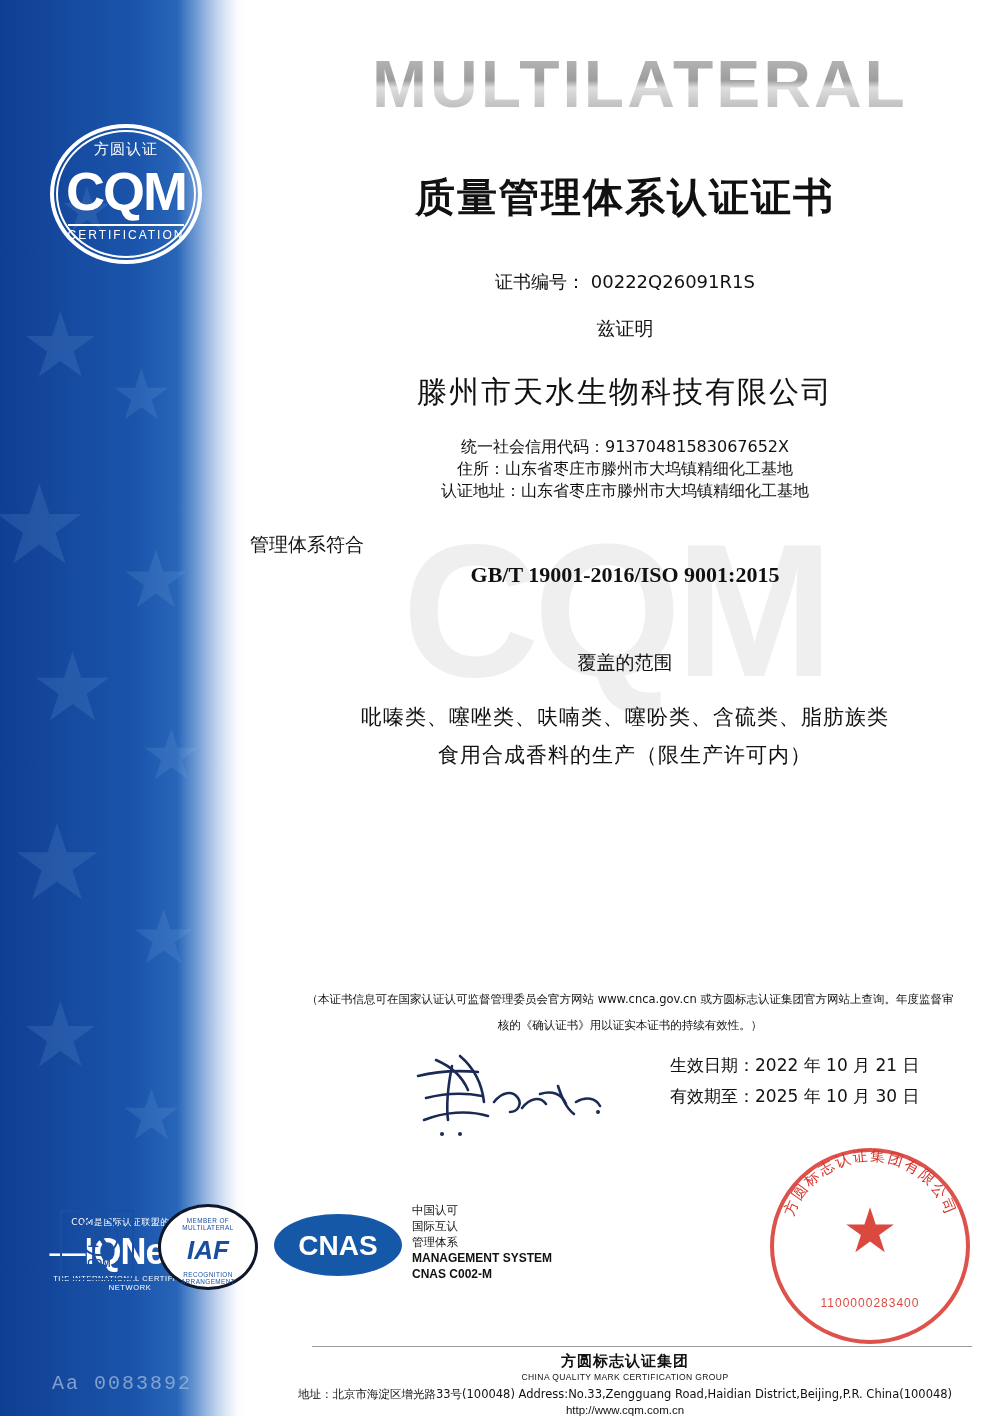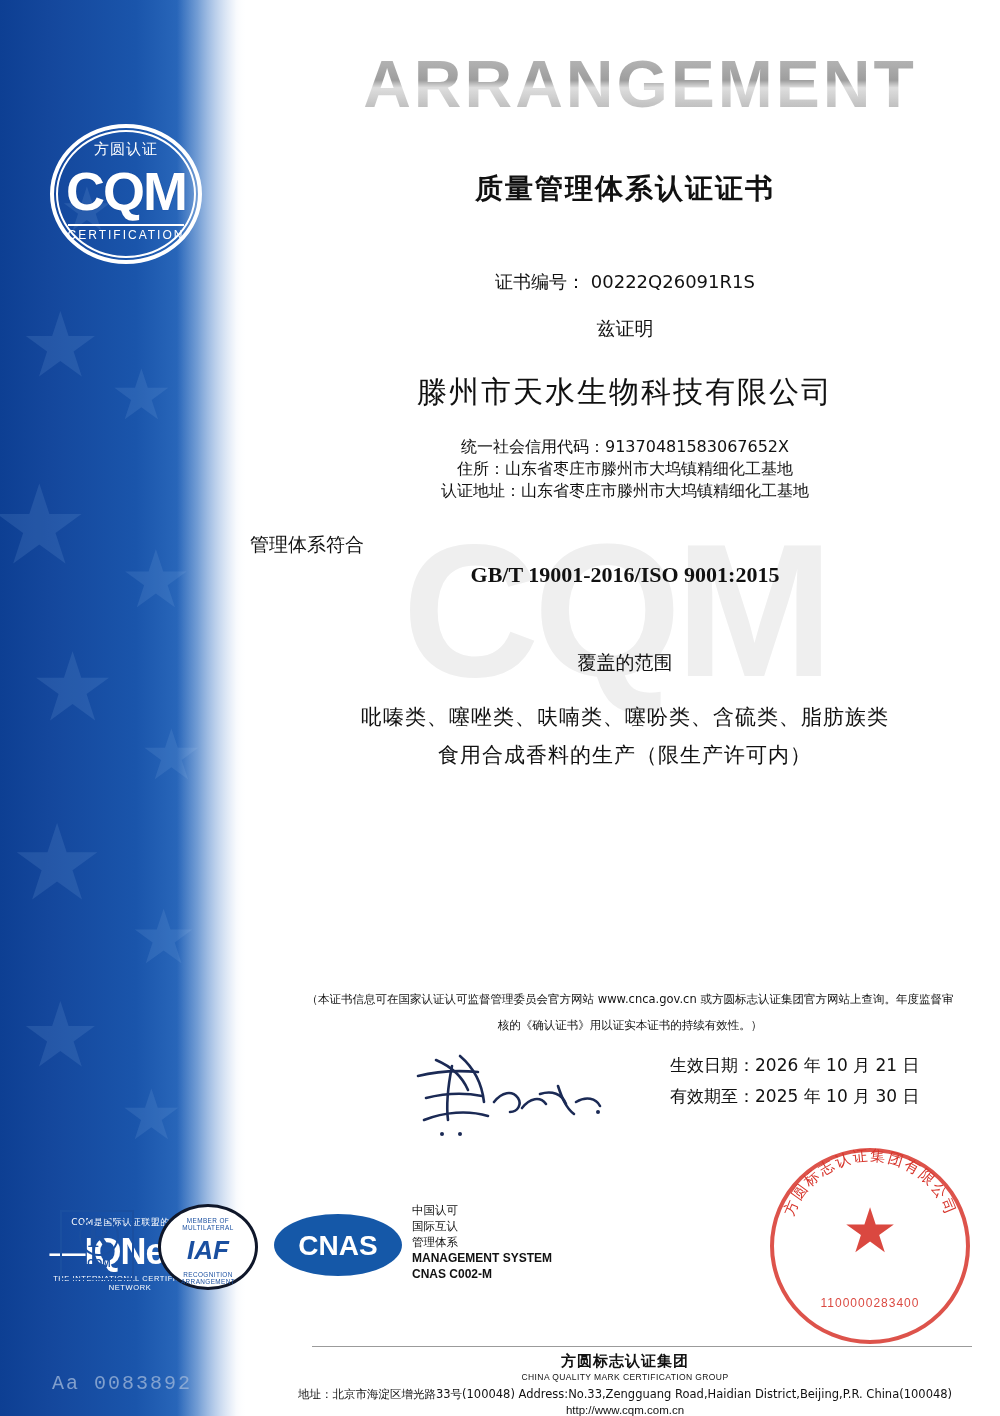--- a/index.html
+++ b/index.html
@@ -176,21 +176,21 @@
   .content {
     position: absolute;
     left: 250px; top: 0;
     width: 750px; height: 1416px;
   }
 
   .title-cn {
     position: absolute;
     left: 0; top: 170px; width: 750px;
     text-align: center;
-    font-size: 28px;
+    font-size: 40px;
     font-weight: bold;
     letter-spacing: 2px;
     color: #111;
     font-family: "DejaVu Sans", sans-serif;
   }
   .cert-no {
     position: absolute;
     left: 0; top: 270px; width: 750px;
     text-align: center;
     font-size: 18px;
@@ -474,21 +474,21 @@
         <span class="dash">—</span><span>IQNet</span><span class="dash">—</span>
       </div>
       <div class="iqnet-bottom">THE INTERNATIONAL CERTIFICATION NETWORK</div>
     </div>
 
     <div class="serial">Aa 0083892</div>
   </div>
 
   <div class="watermark">CQM</div>
 
-  <div class="certificate-word">ARRANGEMENT</div>
+  <div class="certificate-word">MULTILATERAL</div>
 
   <div class="content">
     <div class="title-cn">质量管理体系认证证书</div>
     <div class="cert-no">证书编号： 00222Q26091R1S</div>
     <div class="hereby">兹证明</div>
     <div class="company">滕州市天水生物科技有限公司</div>
 
     <div class="org-lines">
       <div>统一社会信用代码：91370481583067652X</div>
       <div>住所：山东省枣庄市滕州市大坞镇精细化工基地</div>
@@ -500,21 +500,21 @@
 
     <div class="scope-label">覆盖的范围</div>
     <div class="scope-text">
       <div>吡嗪类、噻唑类、呋喃类、噻吩类、含硫类、脂肪族类</div>
       <div>食用合成香料的生产（限生产许可内）</div>
     </div>
 
     <div class="note">（本证书信息可在国家认证认可监督管理委员会官方网站 www.cnca.gov.cn 或方圆标志认证集团官方网站上查询。年度监督审核的《确认证书》用以证实本证书的持续有效性。）</div>
 
     <div class="dates">
-      <div>生效日期：2026 年 10 月 21 日</div>
+      <div>生效日期：2022 年 10 月 21 日</div>
       <div>有效期至：2025 年 10 月 30 日</div>
     </div>
 
     <svg class="signature" viewBox="0 0 230 96">
       <g fill="none" stroke="#1b2a55" stroke-width="2.6" stroke-linecap="round">
         <path d="M46,14 C60,20 72,30 78,44"></path>
         <path d="M28,30 C44,26 66,24 88,26"></path>
         <path d="M62,20 C58,40 56,58 58,74"></path>
         <path d="M36,52 C52,48 72,46 92,50"></path>
         <path d="M34,74 C54,66 78,64 98,70"></path>

